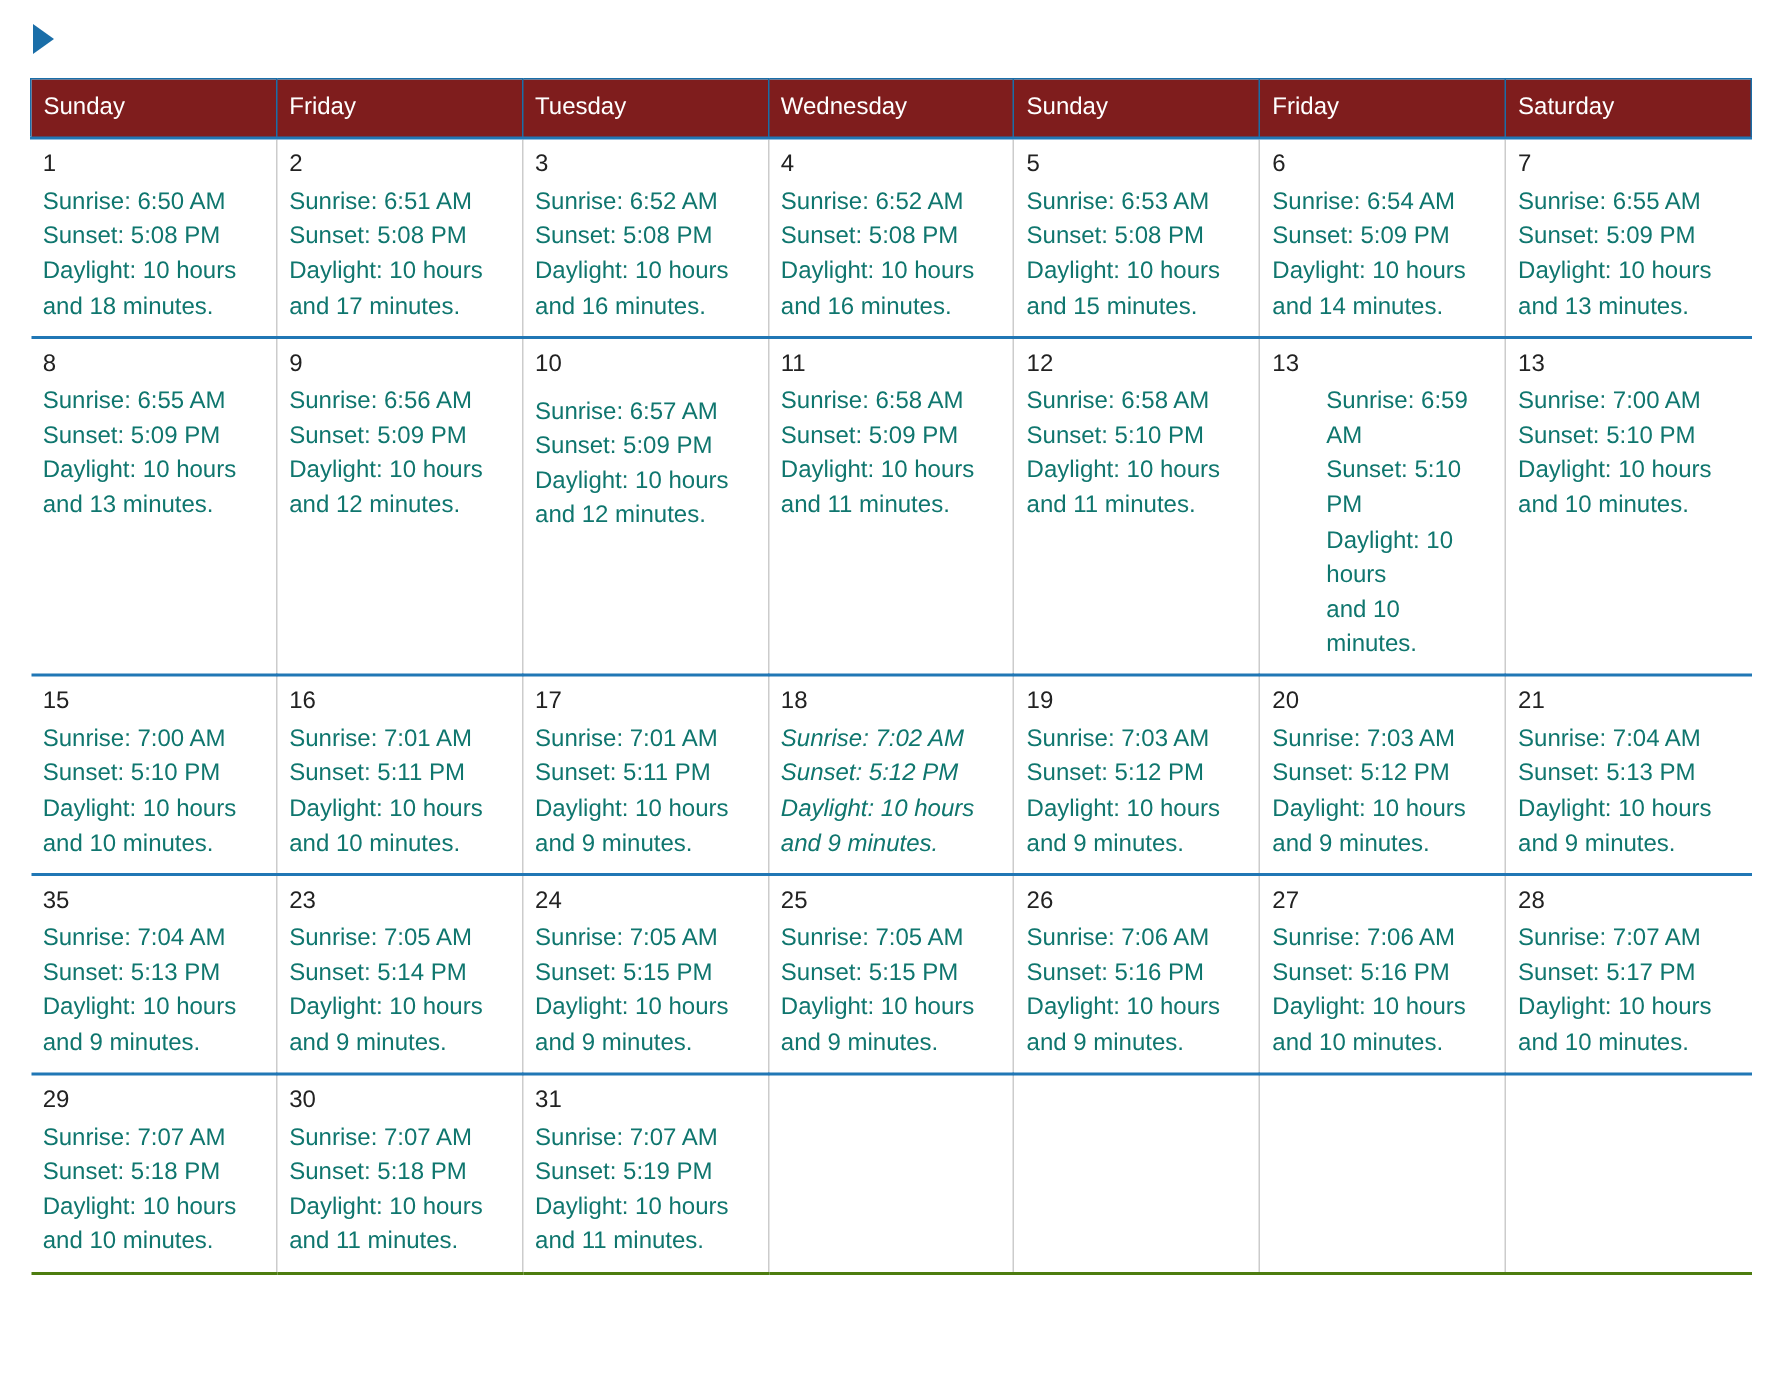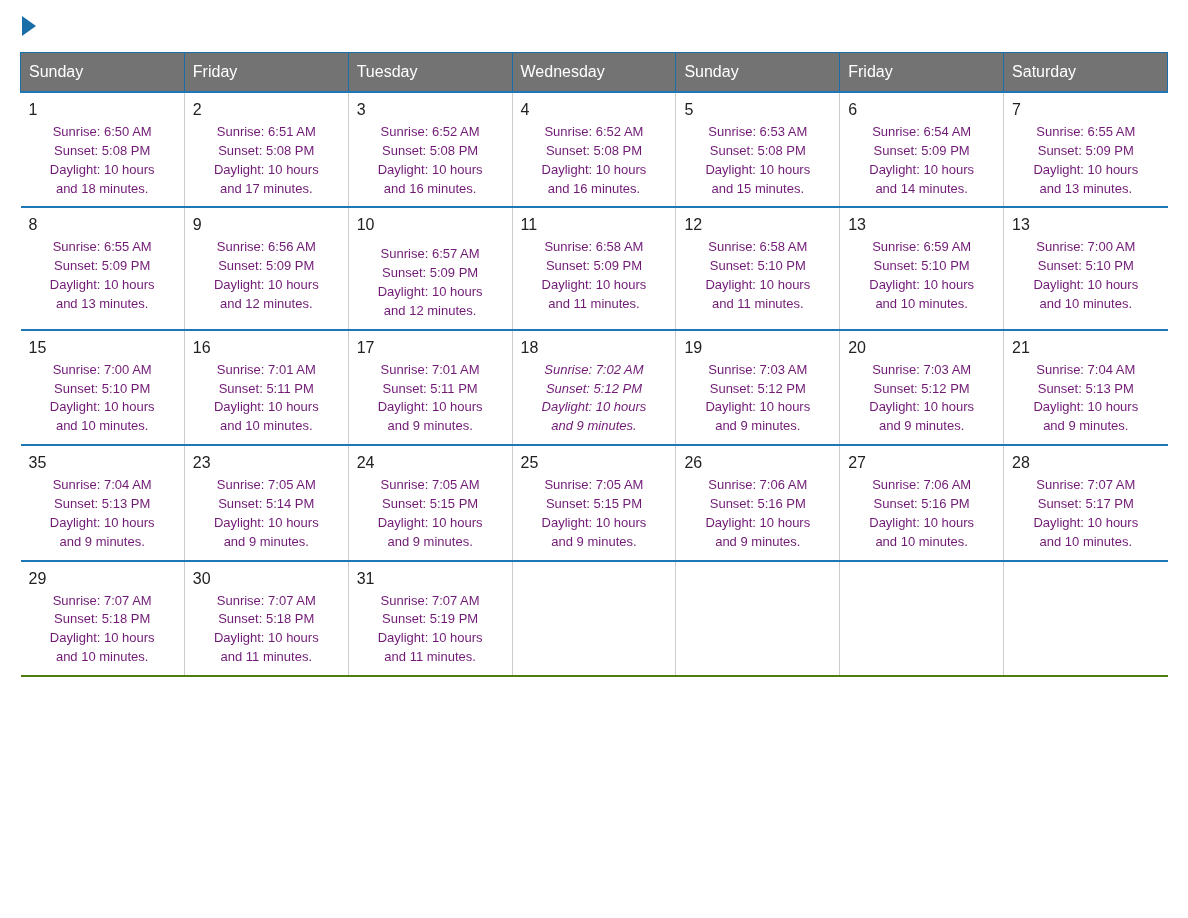--- a/index.html
+++ b/index.html
@@ -59,21 +59,21 @@
       font-size: 22px;
       color: #444;
       margin-top: 4px;
     }
     table {
       width: 100%;
       border-collapse: collapse;
       table-layout: fixed;
     }
     thead tr {
-      background-color: #737373;
+      background-color: #7f1d1d;
     }
     thead th {
       color: #fff;
       font-size: 16px;
       font-weight: normal;
       padding: 10px 8px;
       text-align: left;
       border: 1px solid #1a6ea8;
     }
     tbody tr {
@@ -95,24 +95,23 @@
       border-right: none;
     }
     .day-number {
       font-size: 16px;
       font-weight: normal;
       color: #222;
       margin-bottom: 4px;
       display: block;
     }
     .day-info {
-      font-size: 13px;
-      color: #701a75;
+      font-size: 16px;
+      color: #0f766e;
       line-height: 1.45;
-      text-align: center;
     }
     tbody tr:last-child td {
       border-bottom: 2px solid #4d7c0f;
     }
   </style>
 </head>
 <body>
 
 <div class="header-row">
   <div class="logo-block">
@@ -223,21 +222,21 @@
         </td>
         <td>
           <span class="day-number">12</span>
           <div class="day-info" style="white-space: pre-line;">Sunrise: 6:58 AM
 Sunset: 5:10 PM
 Daylight: 10 hours
 and 11 minutes.</div>
         </td>
         <td>
           <span class="day-number">13</span>
-          <div class="day-info" style="white-space: pre-line;">Sunrise: 6:59 AM
+          <div class="day-info" style="white-space: pre-line; margin-left: 36px;">Sunrise: 6:59 AM
 Sunset: 5:10 PM
 Daylight: 10 hours
 and 10 minutes.</div>
         </td>
         <td>
           <span class="day-number">13</span>
           <div class="day-info" style="white-space: pre-line;">Sunrise: 7:00 AM
 Sunset: 5:10 PM
 Daylight: 10 hours
 and 10 minutes.</div>

